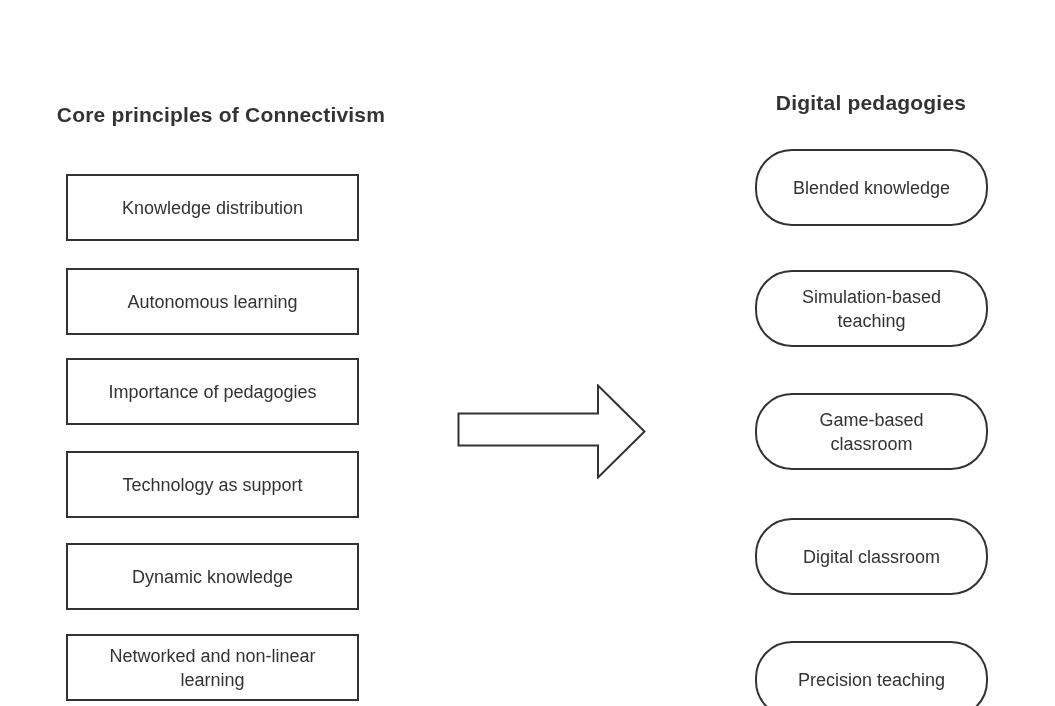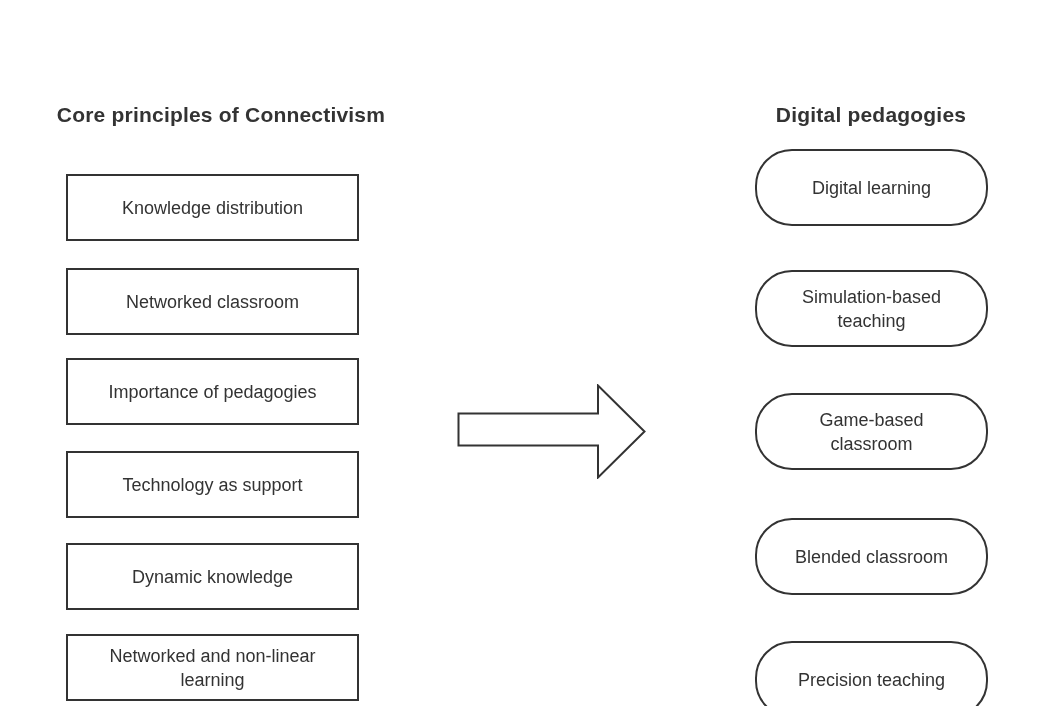--- a/index.html
+++ b/index.html
@@ -23,21 +23,21 @@
   .col-title {
     position: absolute;
     font-size: 21px;
     font-weight: bold;
     line-height: 26px;
     color: var(--text);
     text-align: center;
     letter-spacing: 0.2px;
   }
   .left-title  { left: 42px;  top: 54px; width: 358px; }
-  .right-title { left: 742px; top: 54px; width: 258px; }
+  .right-title { left: 742px; top: 42px; width: 258px; }
 
   .rect-box {
     position: absolute;
     left: 66px;
     width: 293px;
     height: 67px;
     border: 2px solid var(--stroke);
     background: var(--bg);
     display: flex;
     align-items: center;
@@ -77,39 +77,39 @@
 <body>
 
 <div class="canvas">
 
   <div class="col-title left-title">Core principles of Connectivism</div>
 
   <div class="col-title right-title">Digital pedagogies</div>
 
   <div class="rect-box" style="top:126px">Knowledge distribution</div>
 
-  <div class="rect-box" style="top:220px">Networked classroom</div>
+  <div class="rect-box" style="top:220px">Autonomous learning</div>
 
   <div class="rect-box" style="top:310px">Importance of pedagogies</div>
 
   <div class="rect-box" style="top:495px">Dynamic knowledge</div>
 
   <div class="rect-box" style="top:403px">Technology as support</div>
 
   <div class="rect-box" style="top:586px">Networked and non-linear learning</div>
 
   <div class="arrow-wrap">
     <svg width="190" height="95" viewBox="0 0 190 95" xmlns="http://www.w3.org/2000/svg">
       <polygon points="1.5,29.5 141,29.5 141,1.5 187.5,47.5 141,93.5 141,61.5 1.5,61.5" fill="#ffffff" stroke="#333333" stroke-width="2" stroke-linejoin="miter"></polygon>
     </svg>
   </div>
 
-  <div class="pill-box" style="top:101px">Digital learning</div>
+  <div class="pill-box" style="top:101px">Blended knowledge</div>
 
   <div class="pill-box" style="top:222px">Simulation-based teaching</div>
 
   <div class="pill-box" style="top:345px">Game-based classroom</div>
 
-  <div class="pill-box" style="top:470px">Blended classroom</div>
+  <div class="pill-box" style="top:470px">Digital classroom</div>
 
   <div class="pill-box" style="top:593px">Precision teaching</div>
 
 </div>
 
 </body></html>

